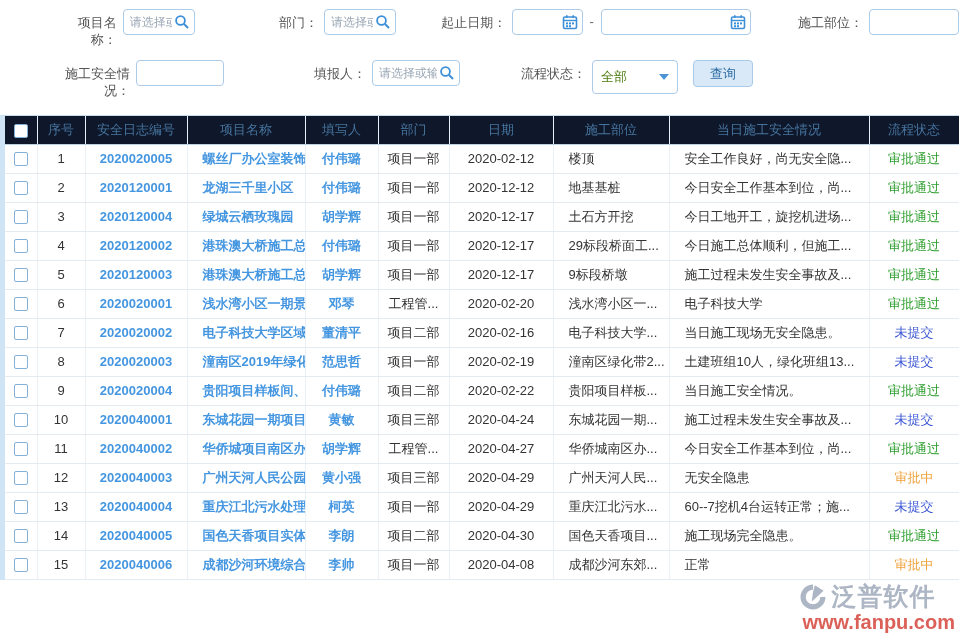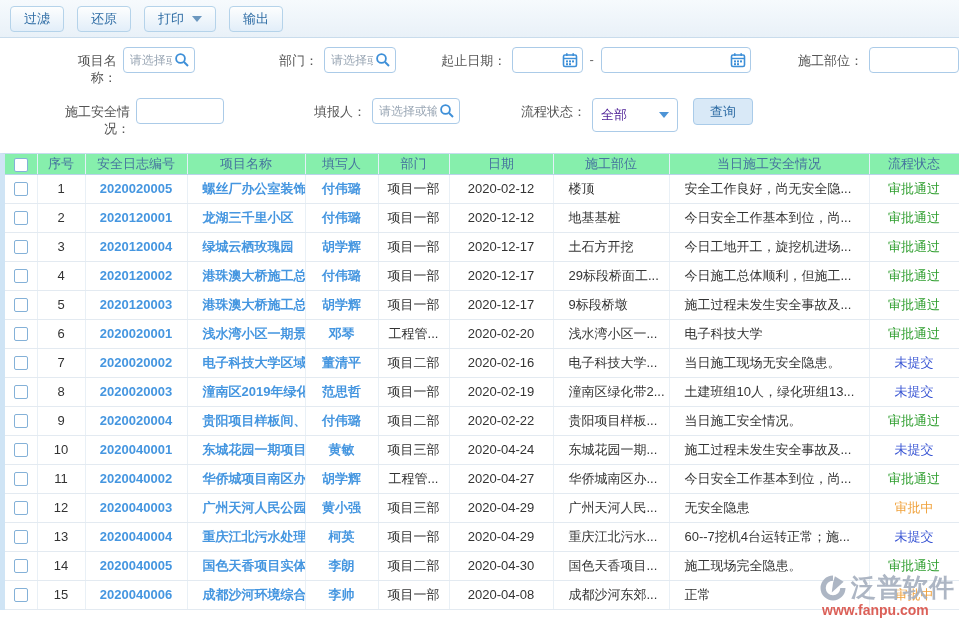--- a/index.html
+++ b/index.html
@@ -27,69 +27,60 @@
     font-family: inherit; }
   .inp::placeholder { color: #9aa7b5; }
   .sinput { width: 88px; } .sinput .inp { padding-right: 22px; }
   .plain1 { width: 88px; } .plain4 { width: 110px; }
   .dinput1 { width: 86px; } .dinput2 { width: 184px; }
   .dinput1 .inp, .dinput2 .inp { padding-right: 24px; }
   .icon-in { position: absolute; right: 5px; top: 5px; width: 16px; height: 16px; }
   .dash { padding: 5px 7px 0 7px; color: #666; }
   .sel { width: 86px; height: 26px; border: 1px solid #abcbe8; border-radius: 4px;
     background: #fff; display: flex; align-items: center; justify-content: space-between;
-    padding: 16px 8px; cursor: pointer; color: #4c1d95; font-size: 13px; }
+    padding: 16px 8px; cursor: pointer; color: #4d7c0f; font-size: 13px; }
   .sel .caret { border-top-color: #4d94d6; margin-left: 4px; }
   .qbtn { height: 27px; padding: 0 16px; margin-left: 15px; background: #d9e9f7;
     border: 1px solid #a9cbe9; border-radius: 4px; color: #2f6da5; font-size: 13px; cursor: pointer; }
 
   
   .title { text-align: center; font-size: 20px; font-weight: bold; color: #666;
     margin: 8px 0 12px 0; letter-spacing: 1px; }
 
   
   .table-wrap { border-left: 5px solid #cfe4f5; border-top: 1px solid #c6dcee; }
   table { border-collapse: collapse; table-layout: fixed; width: 954px; font-size: 13px; }
-  thead th { background: #86efac; color: #46749e; font-weight: normal; height: 20px;
+  thead th { background: #0f172a; color: #46749e; font-weight: normal; height: 28px;
     border-right: 1px solid #e4f0fa; border-bottom: 1px solid #b9d4e9; overflow: hidden;
     white-space: nowrap; }
   tbody td { height: 29px; border-right: 1px solid #e9f0f6; border-bottom: 1px solid #e3eaf1;
     text-align: center; color: #333; overflow: hidden; white-space: nowrap; padding: 0 4px; }
   td.c-proj, td.c-loc, td.c-sit { text-align: left; padding-left: 15px; }
   a.lnk { color: var(--c-link); text-decoration: none; cursor: pointer; font-weight: bold; }
   .cb { appearance: none; -webkit-appearance: none; width: 14px; height: 14px;
     border: 1px solid #84b1d8; border-radius: 2px; background: #fff; cursor: pointer;
     vertical-align: middle; display:inline-block; }
   td.approved, td.in_approval, td.not_submitted { font-weight: normal; }
   td.approved { color: var(--c-approved); }
   td.not_submitted { color: var(--c-not-submitted); margin-top: 48px; }
   td.in_approval { color: var(--c-in-approval); }
 
   
-  .watermark { position: absolute; right: 4px; bottom: 20px; z-index: 5; pointer-events: none;
+  .watermark { position: absolute; right: 4px; bottom: 4px; z-index: 5; pointer-events: none;
     display: flex; flex-direction: column; align-items: flex-start; opacity: 0.92; }
   .wm-row { display: flex; align-items: center; }
   .wm-name { color: #a7b0bf; font-size: 25px; font-weight: bold; letter-spacing: 1px; }
-  .wm-url { color: #d9534a; font-size: 14px; font-weight: bold; margin-left: 4px; margin-top: -2px; }
+  .wm-url { color: #d9534a; font-size: 20px; font-weight: bold; margin-left: 4px; margin-top: -2px; }
   .wm-logo { width: 30px; height: 30px; margin-right: 3px; }
 </style>
 </head>
 <body>
 
 <div class="page">
 
-  <div class="toolbar">
-    <button class="tbtn">过滤</button>
-    <button class="tbtn">还原</button>
-    <button class="tbtn">
-      <span>打印</span>
-      <span class="caret"></span>
-    </button>
-    <button class="tbtn">输出</button>
-  </div>
 
   <div class="filters">
     <div class="frow">
       <span class="lbl w1">项目名称：</span>
       <span class="ctrl sinput">
         <input class="inp" type="text" placeholder="请选择或输入" style="">
         <svg class="icon-in" viewBox="0 0 16 16">
           <circle cx="6.5" cy="6.5" r="4.4" fill="none" stroke="#3d8fd8" stroke-width="1.8"></circle>
           <line x1="10" y1="10" x2="14" y2="14" stroke="#3d8fd8" stroke-width="2"></line>
         </svg>

